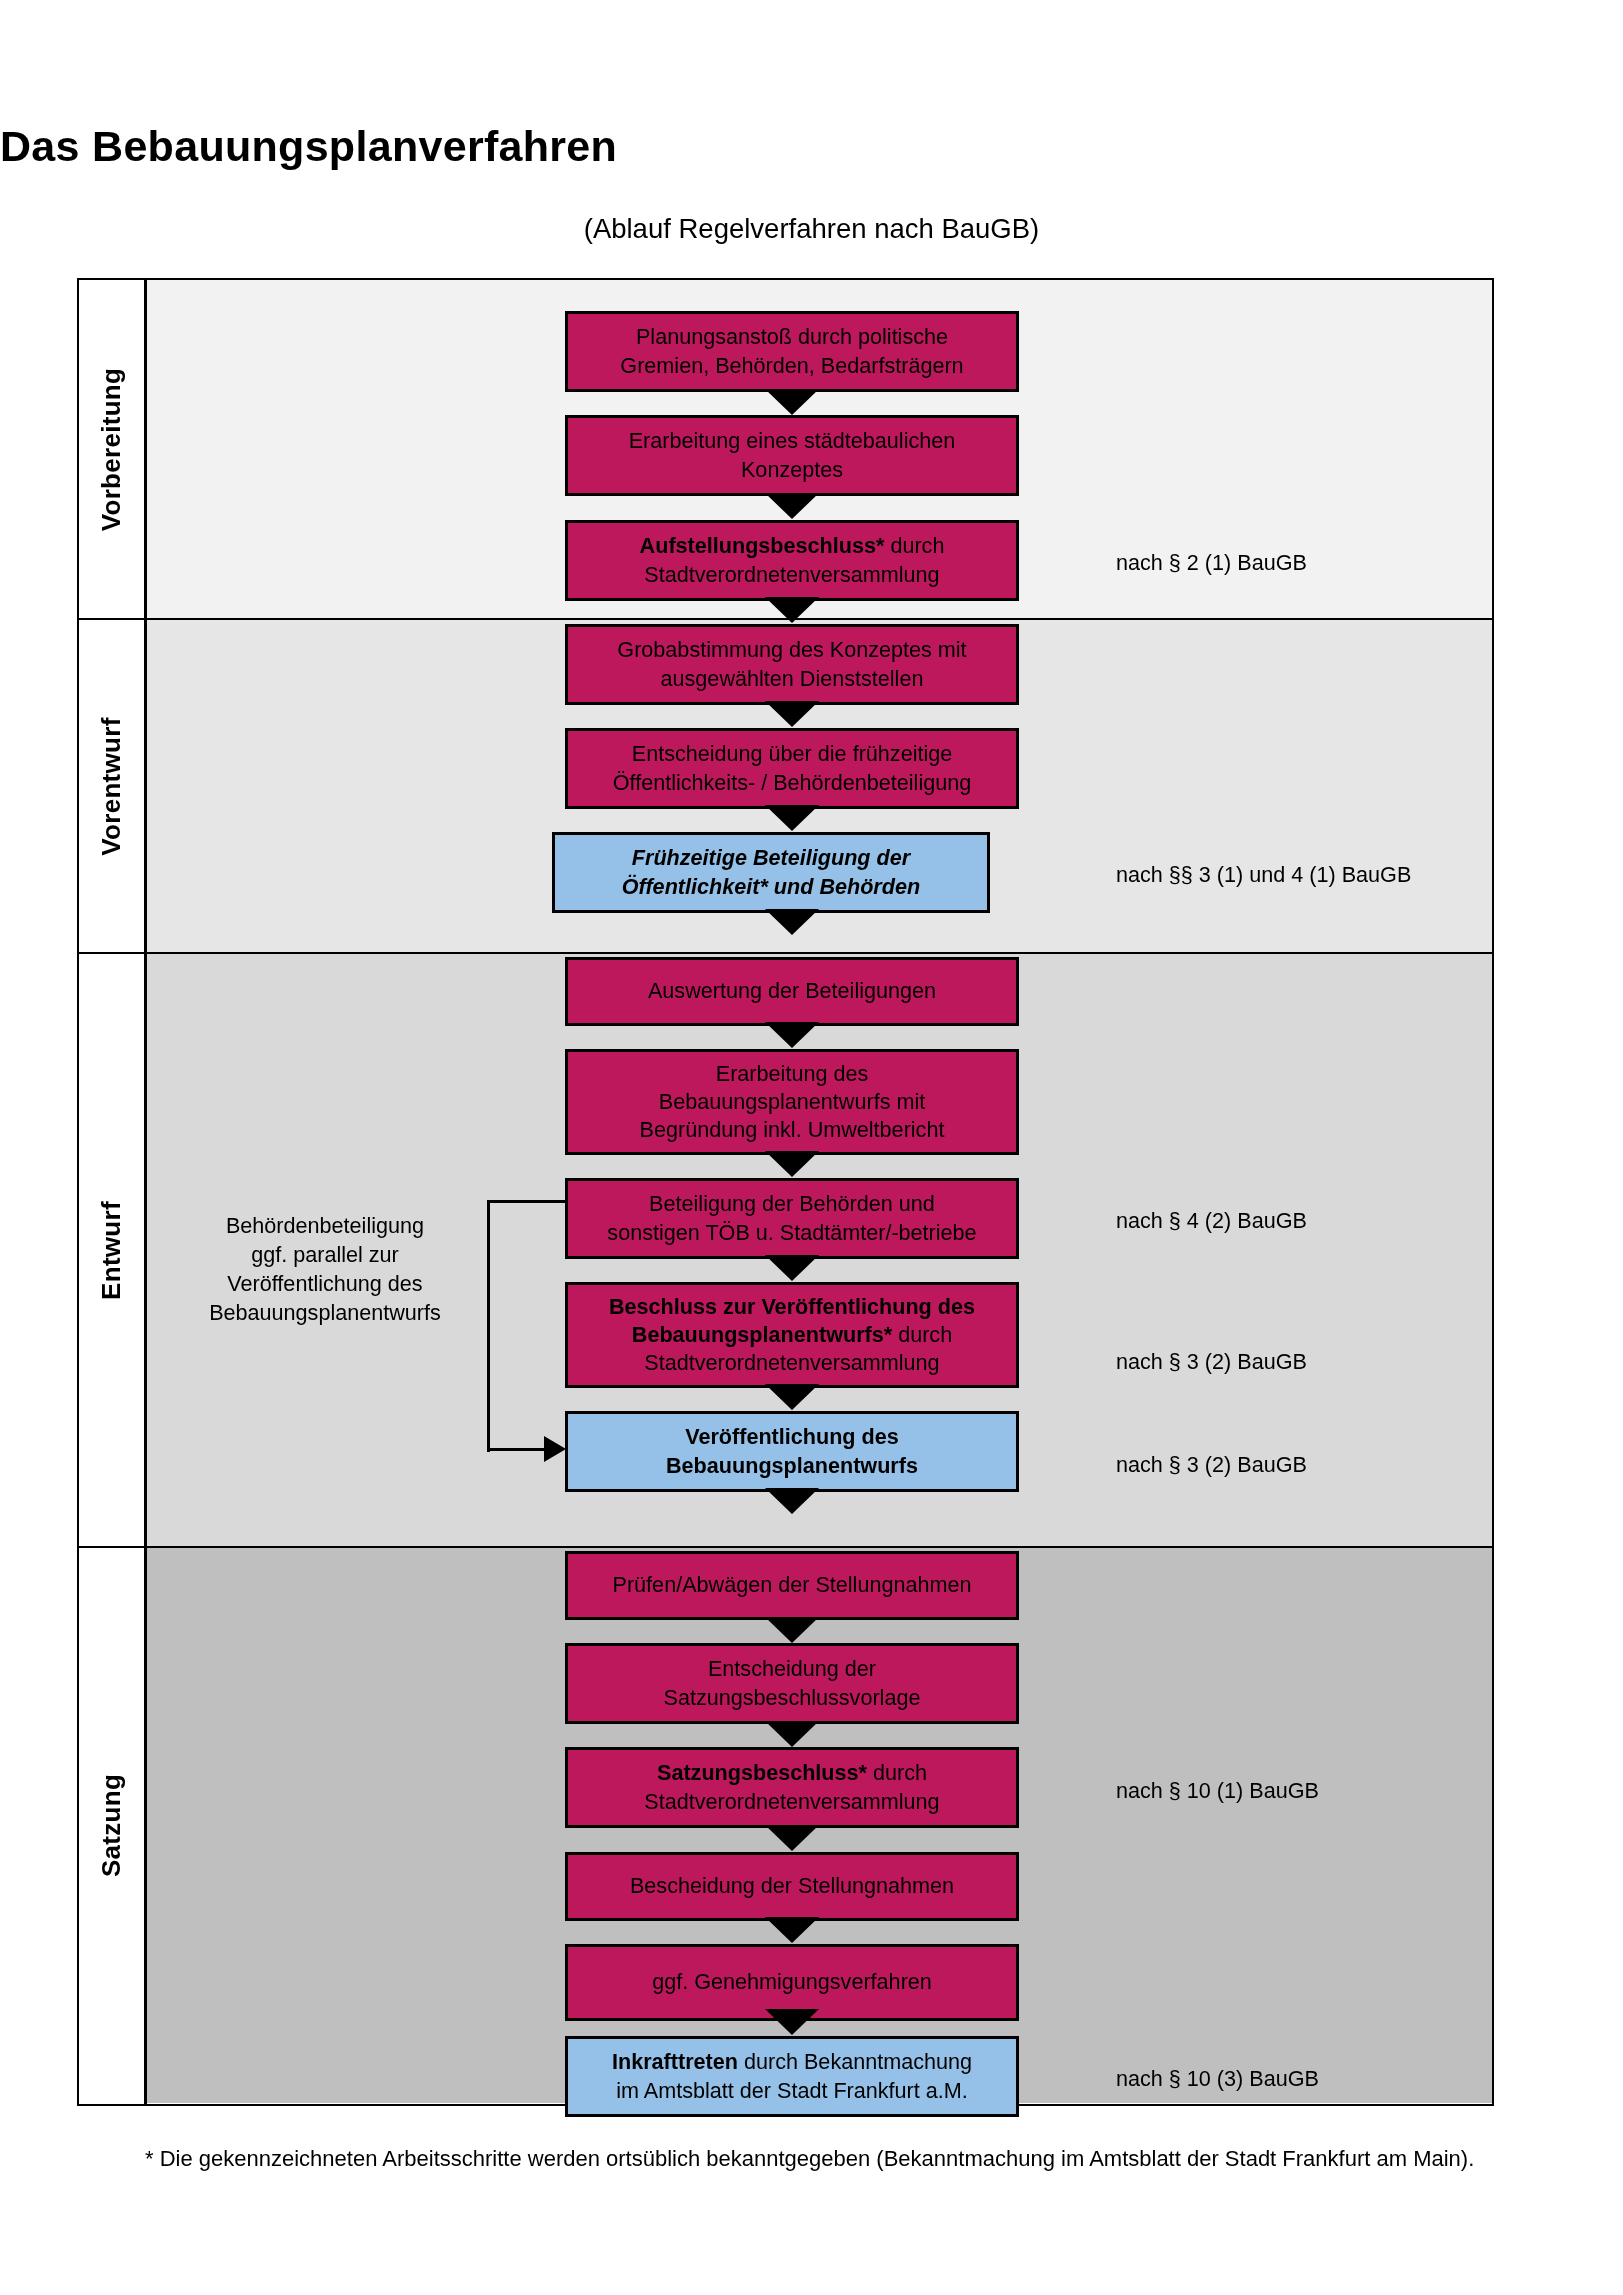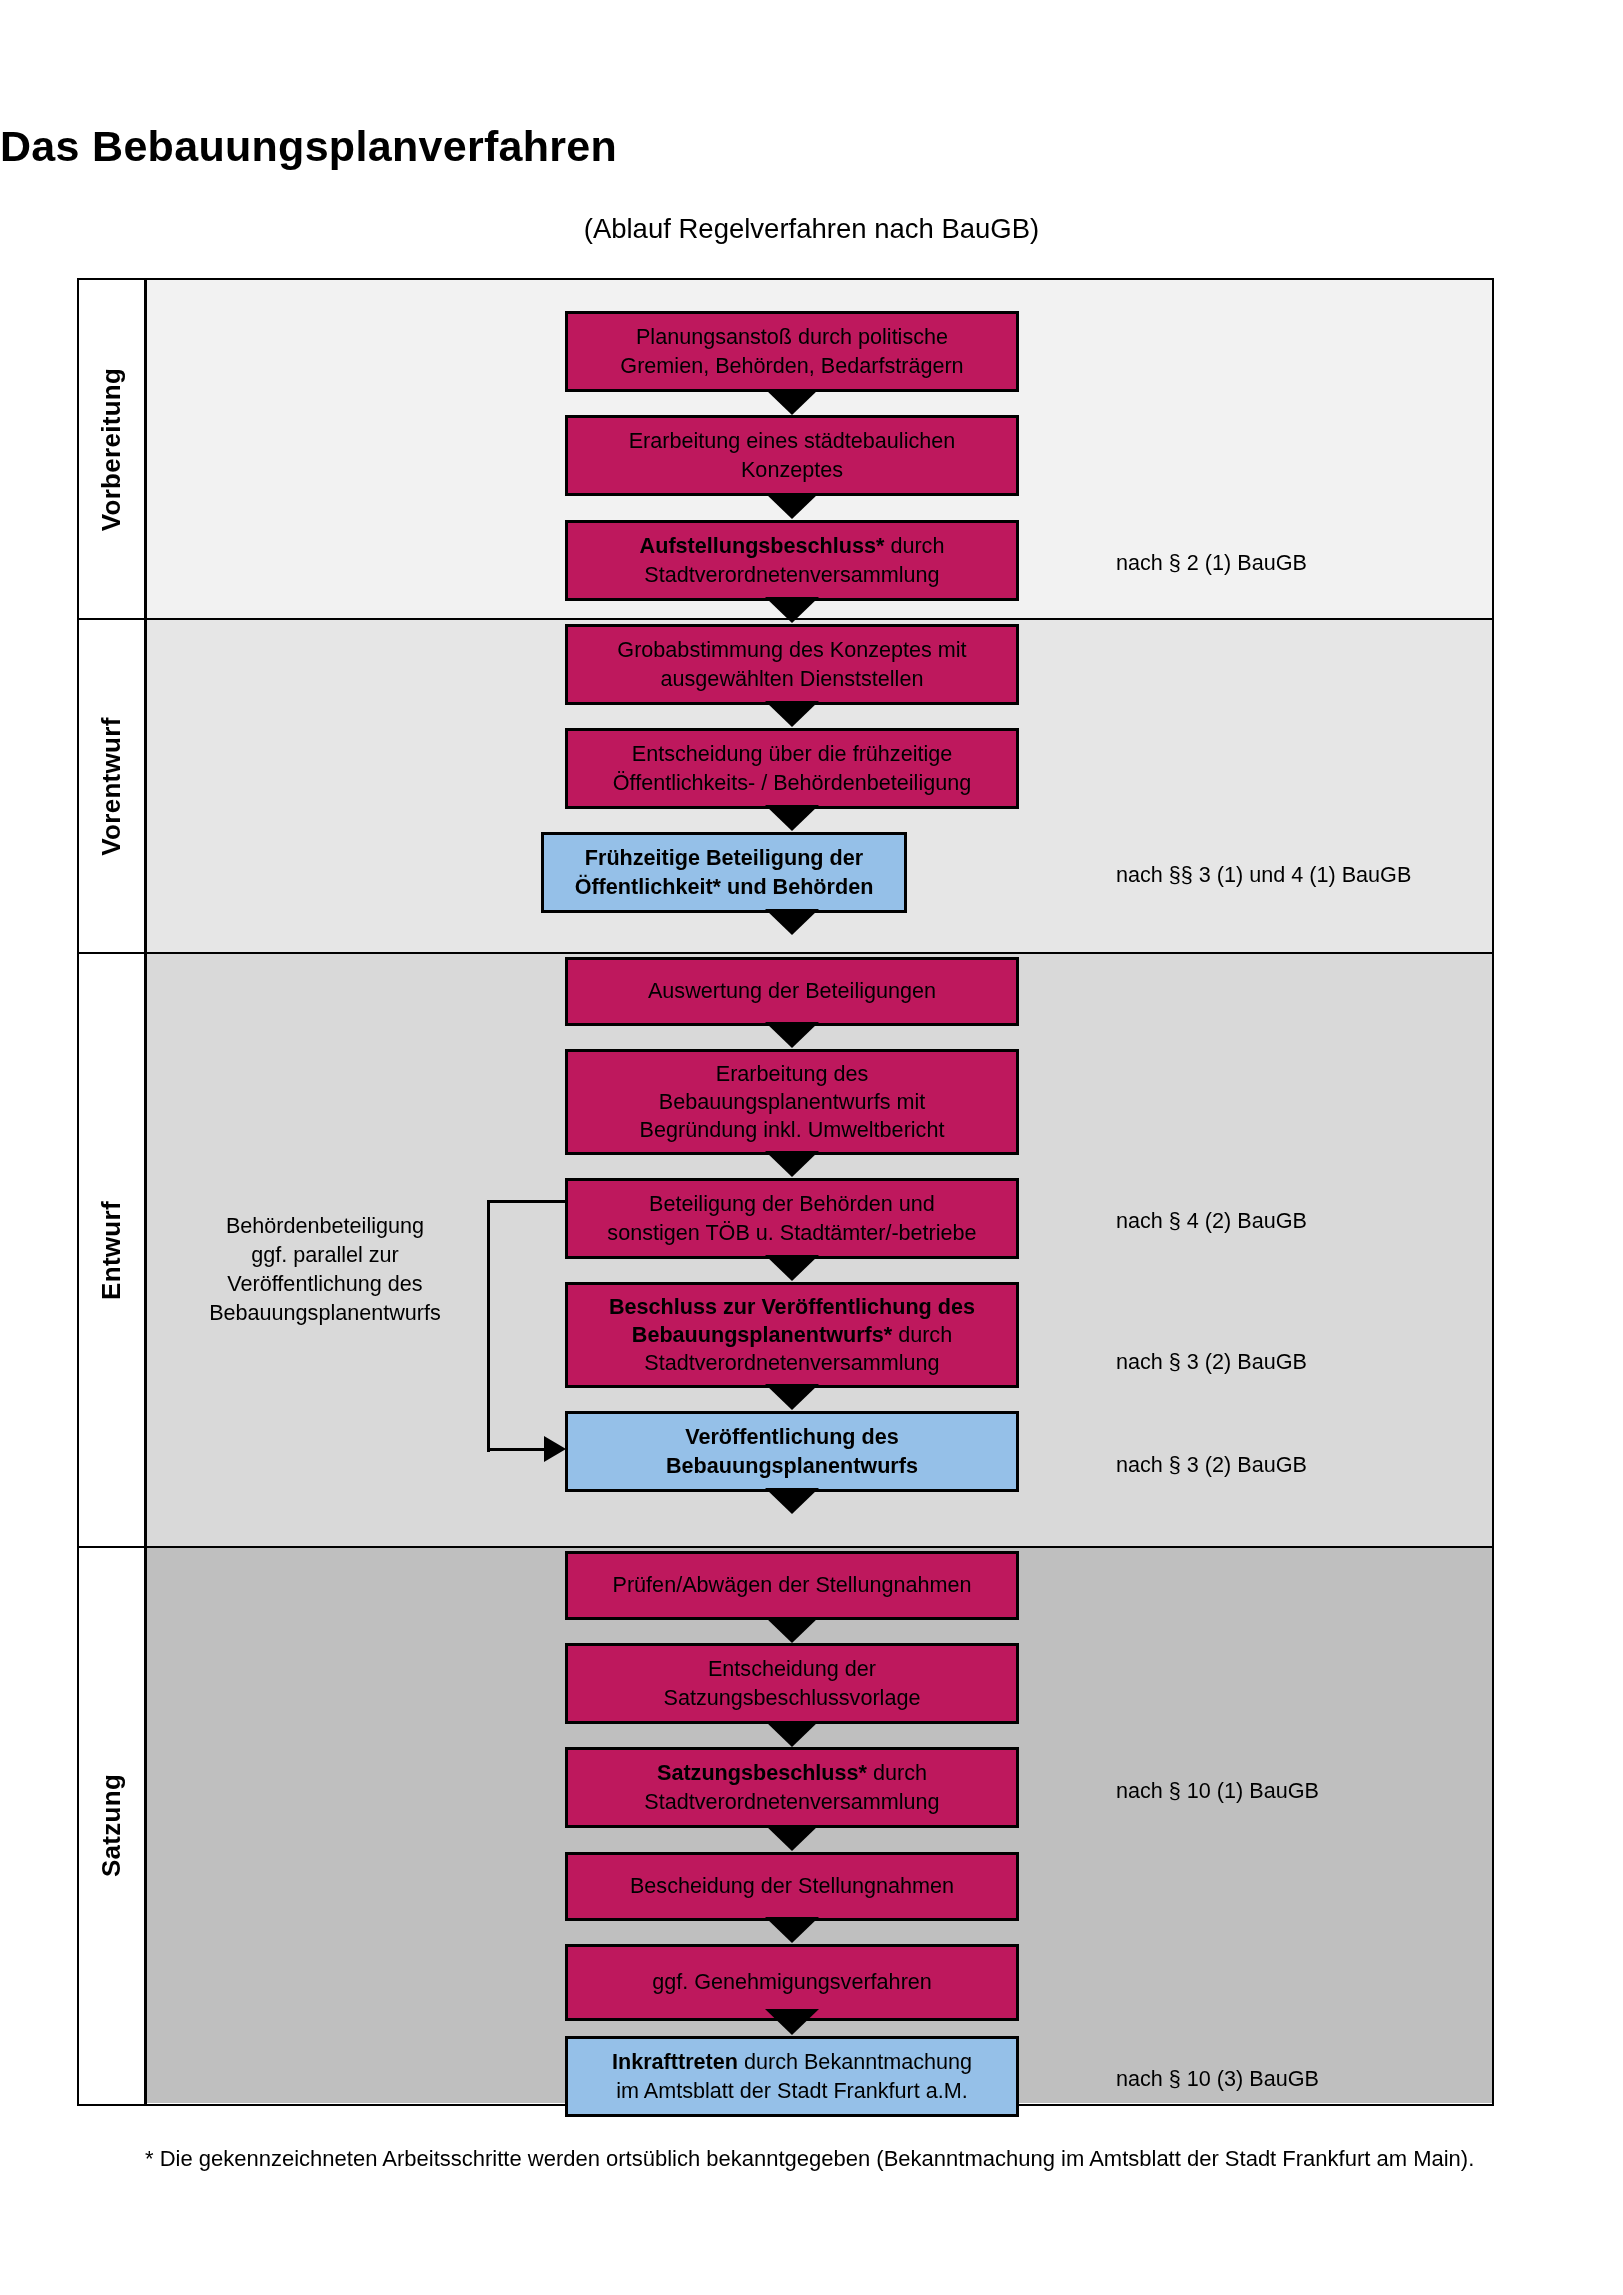--- a/index.html
+++ b/index.html
@@ -159,21 +159,21 @@
     <div class="arrow" style="left:686px;top:421px;"></div>
 
     <div class="node" style="left:486px;top:448px;width:454px;height:81px;">
       <div>
         <span class="t">Entscheidung über die frühzeitige</span>
         <span class="t">Öffentlichkeits- / Behördenbeteiligung</span>
       </div>
     </div>
     <div class="arrow" style="left:686px;top:525px;"></div>
 
-    <div class="node blue" style="left:462px;top:552px;width:366px;height:81px;">
+    <div class="node blue" style="left:473px;top:552px;width:438px;height:81px;font-style:italic;">
       <div>
         <span class="t"><b>Frühzeitige Beteiligung der</b></span>
         <span class="t"><b>Öffentlichkeit* und Behörden</b></span>
       </div>
     </div>
     <div class="arrow" style="left:686px;top:629px;"></div>
 
     <div class="node" style="left:486px;top:677px;width:454px;height:69px;">
       <div>
         <span class="t">Auswertung der Beteiligungen</span>

